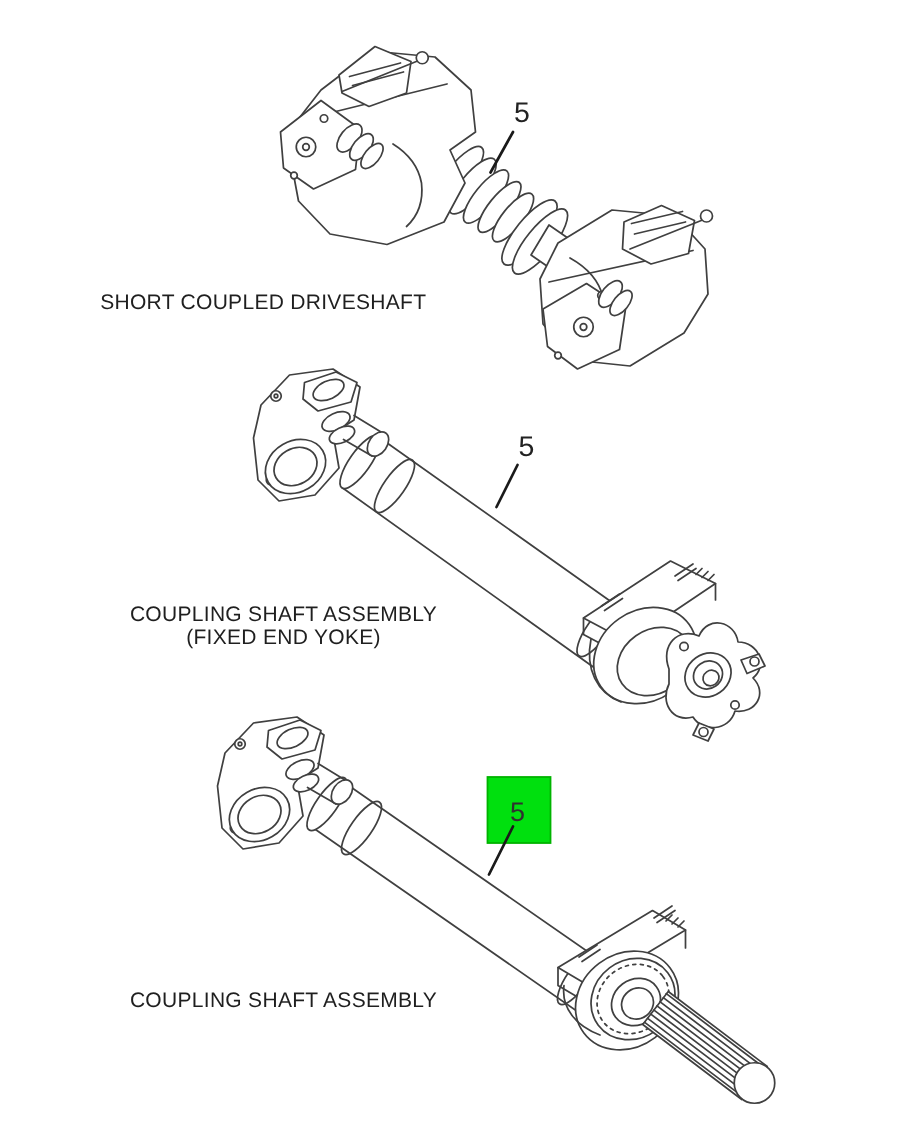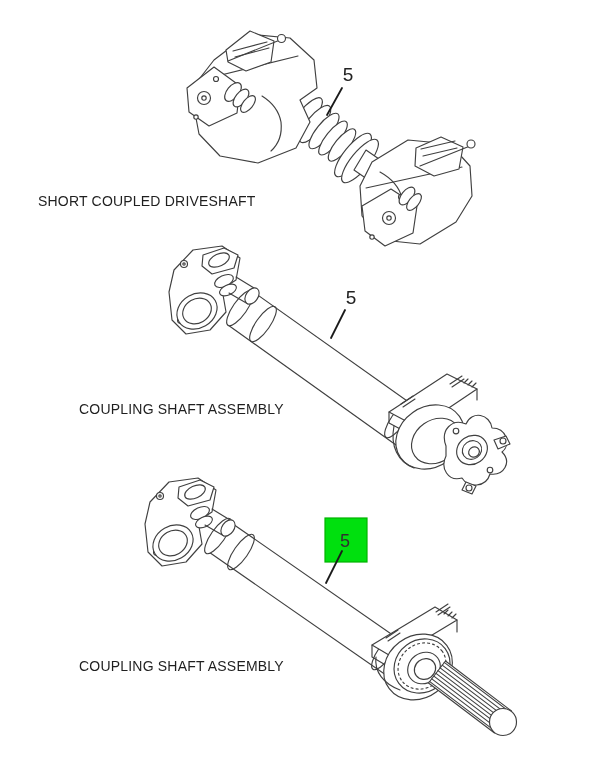--- a/index.html
+++ b/index.html
@@ -2,21 +2,21 @@
 <html><head>
 <meta charset="utf-8">
 <style>
   html,body{margin:0;padding:0;background:#ffffff;}
   .canvas{
     position:relative;width:610px;height:761px;background:#ffffff;
     font-family:"Liberation Sans", sans-serif;overflow:hidden;
   }
   .art{position:absolute;left:0;top:0;}
   .caption{
-    position:absolute;text-align:left;color:#1f1f1f;
+    position:absolute;text-align:center;color:#1f1f1f;
     font-size:14px;line-height:15px;letter-spacing:0.2px;
   }
   .cap-top{left:38px;top:194px;width:275px;}
   .cap-mid{left:79px;top:402px;width:220px;}
   .cap-bot{left:79px;top:659px;width:220px;}
   svg text.callout{
     font-family:"Liberation Sans", sans-serif;font-size:19px;fill:#222222;
   }
   svg text.callout-green{
     font-family:"Liberation Sans", sans-serif;font-size:18px;fill:#303030;
@@ -167,18 +167,19 @@
     <path class="leader" d="M342,551 L326,583"></path>
     <text class="callout-green" x="345" y="547" text-anchor="middle">5</text>
   </g>
 </svg>
 
   <div class="caption cap-top">
     <div>SHORT COUPLED DRIVESHAFT</div>
   </div>
   <div class="caption cap-mid">
     <div>COUPLING SHAFT ASSEMBLY</div>
+    <div>(FIXED END YOKE)</div>
   </div>
   <div class="caption cap-bot">
     <div>COUPLING SHAFT ASSEMBLY</div>
   </div>
 
 </div>
 
 </body></html>

